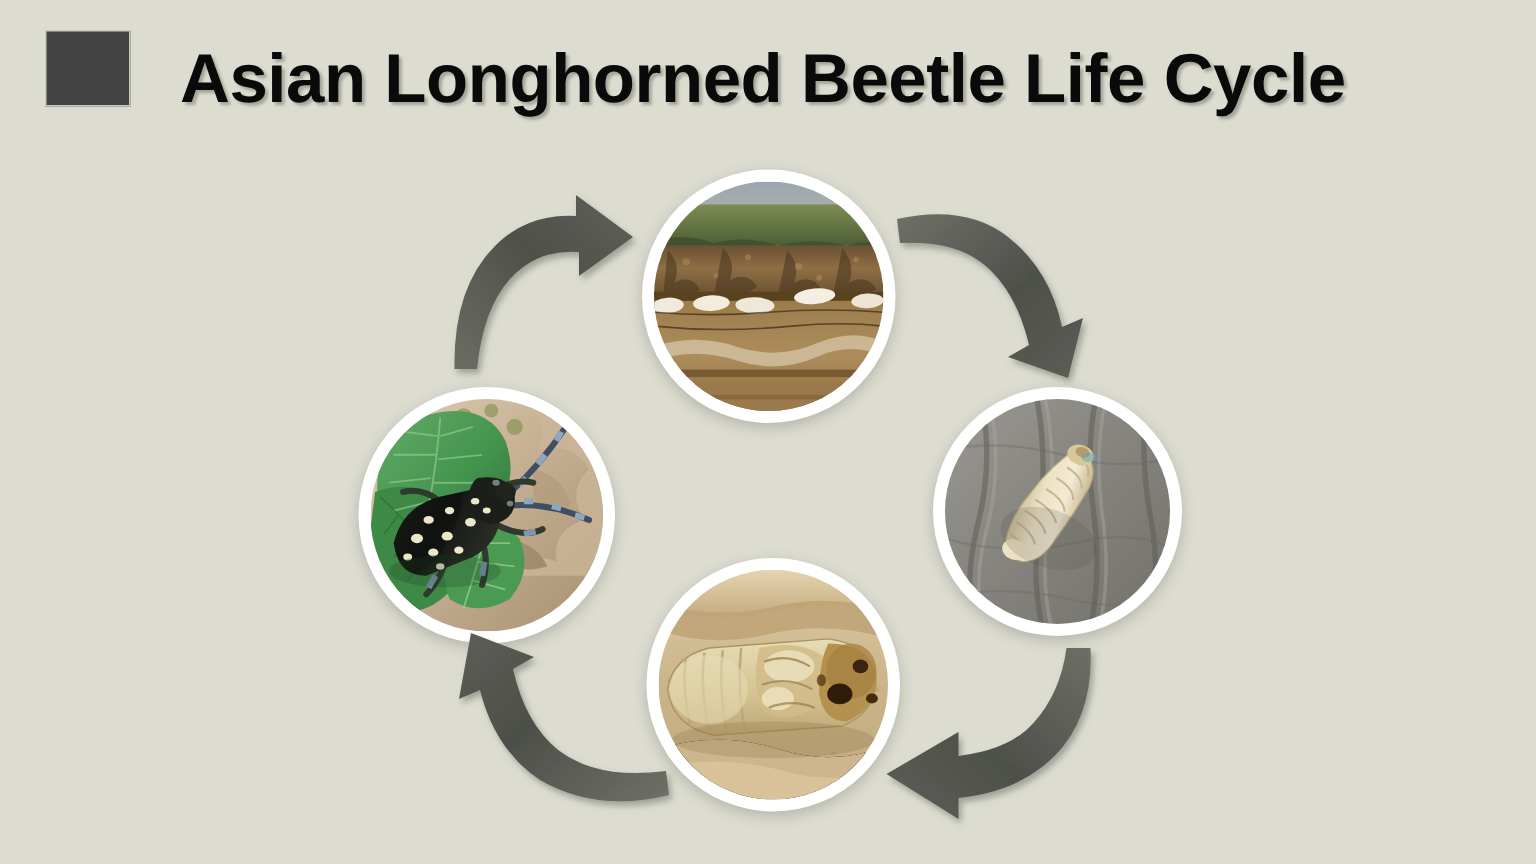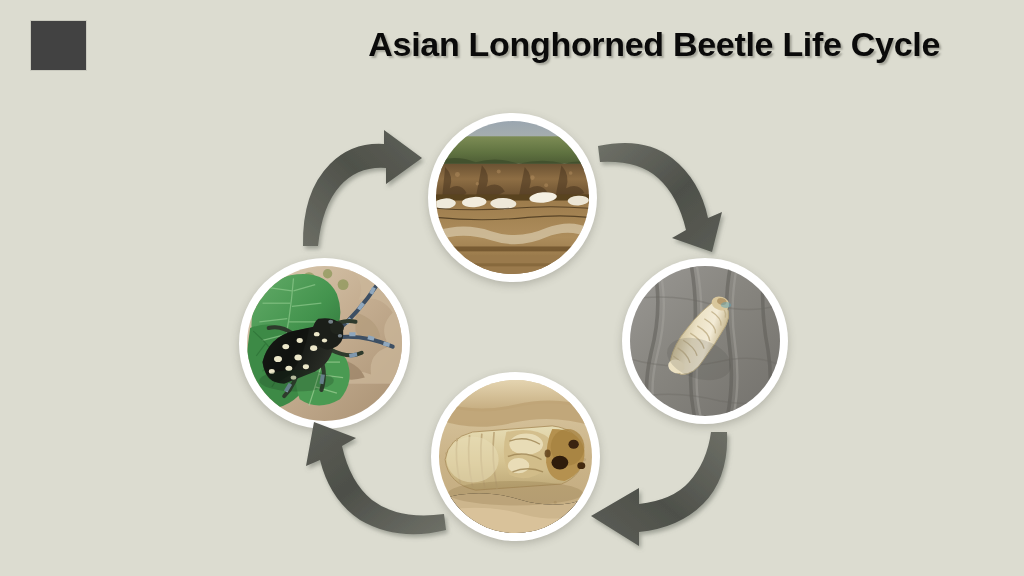--- a/index.html
+++ b/index.html
@@ -34,22 +34,22 @@
     background: #424242;
     border: 1px solid #c9c9be;
     box-sizing: border-box;
   }
 
   #page-title {
     position: absolute;
     left: 120px;
     top: 25px;
     width: 820px;
-    text-align: right;
-    font-size: 34px;
+    text-align: left;
+    font-size: 46px;
     font-weight: bold;
     color: #0a0a0a;
     letter-spacing: -0.3px;
     white-space: nowrap;
     text-shadow: 2px 2px 2px rgba(120,120,110,0.55);
     font-stretch: condensed;
   }
 
   
   .stage {

